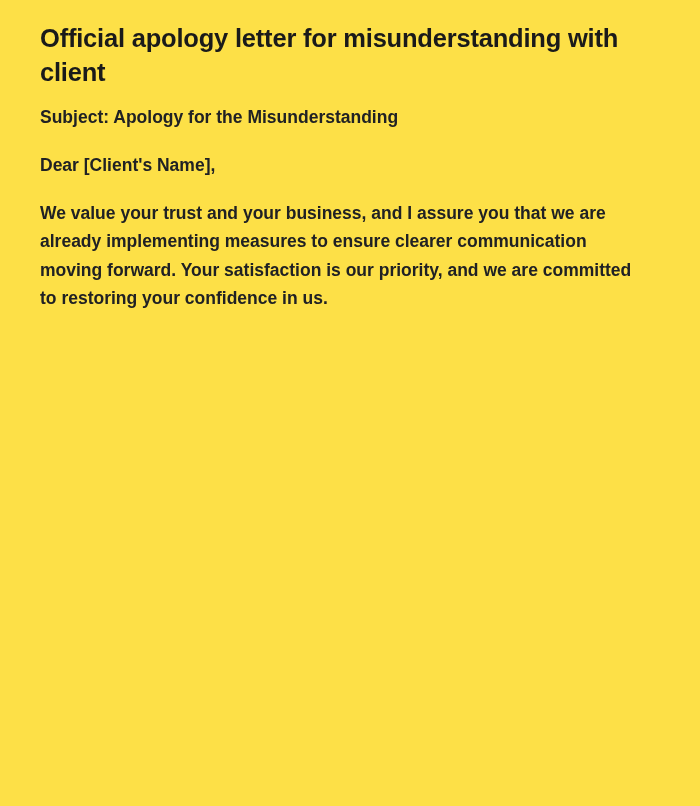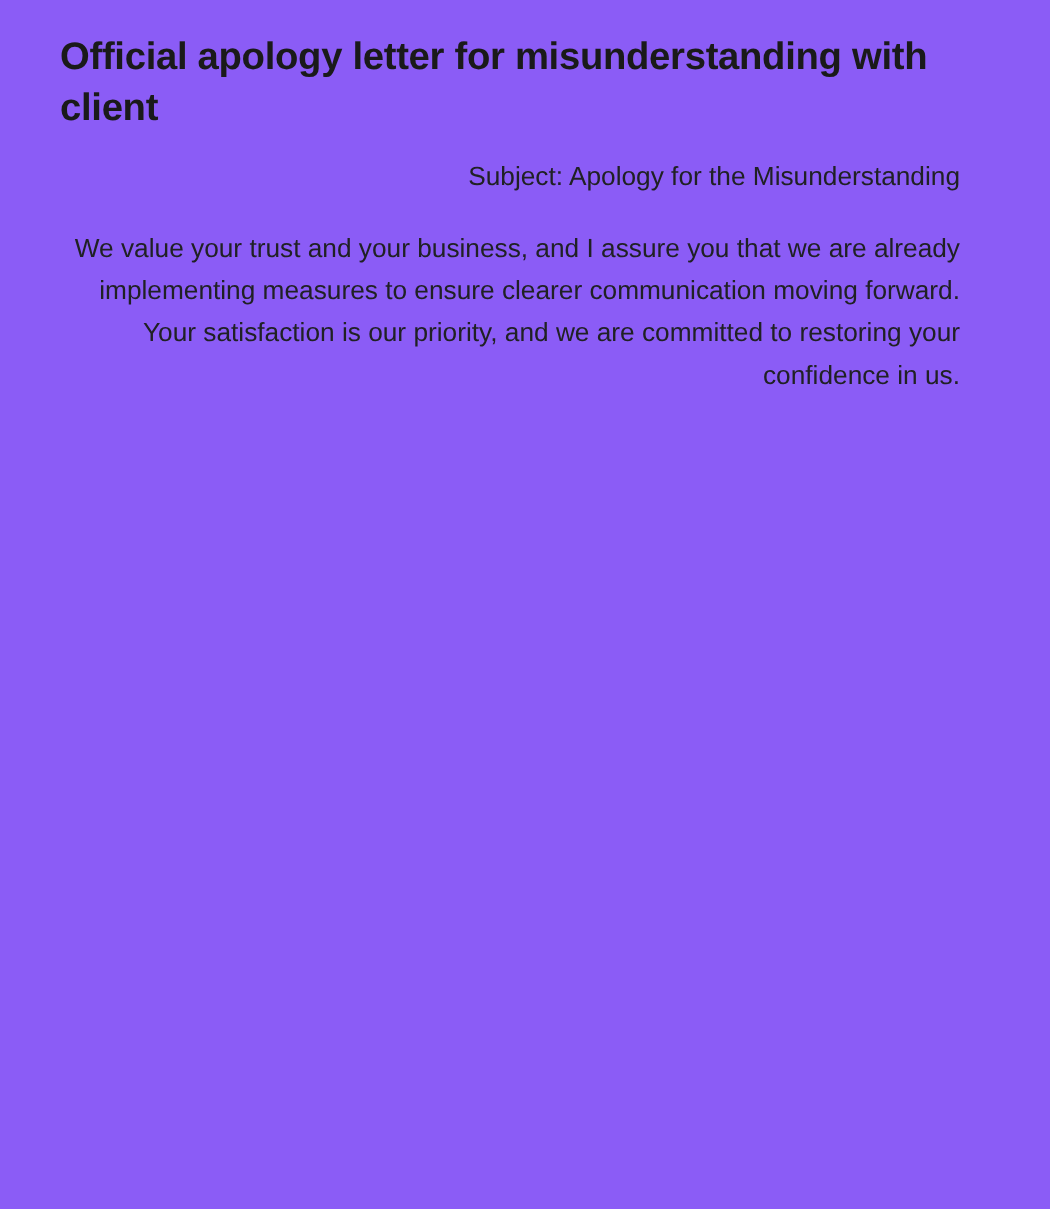--- a/index.html
+++ b/index.html
@@ -12,57 +12,57 @@
     min-height: 806px;
     font-family: "Liberation Sans", sans-serif;
     color: #202124;
     -webkit-font-smoothing: antialiased;
   }
   .page {
     width: 700px;
     min-height: 806px;
     box-sizing: border-box;
     padding: 22px 40px 20px 40px;
-    background: #8b5cf6;
+    background: #fde047;
     position: relative;
   }
   .doc-title {
     font-size: 25.5px;
     line-height: 1.32;
     font-weight: bold;
     letter-spacing: -0.2px;
     color: #1a1a1a;
     margin: 0 0 14px 0;
     max-width: 600px;
   }
   .para {
     font-size: 17.5px;
     line-height: 1.62;
     color: #202124;
     margin: 0 0 20px 0;
     max-width: 600px;
-    font-weight: 400;
-    text-align: right;
+    font-weight: 700;
   }
   .para:last-child {
     margin-bottom: 0;
   }
   .para.tight {
     margin-bottom: 19px;
   }
 </style>
 </head>
 <body>
 
 <div class="page">
 
   <h1 class="doc-title">Official apology letter for misunderstanding with client</h1>
 
   <p class="para tight">Subject: Apology for the Misunderstanding</p>
 
+  <p class="para">Dear [Client's Name],</p>
 
 
   <p class="para">We value your trust and your business, and I assure you that we are already implementing measures to ensure clearer communication moving forward. Your satisfaction is our priority, and we are committed to restoring your confidence in us.</p>
 
 
 
 
 </div>
 
 </body></html>

